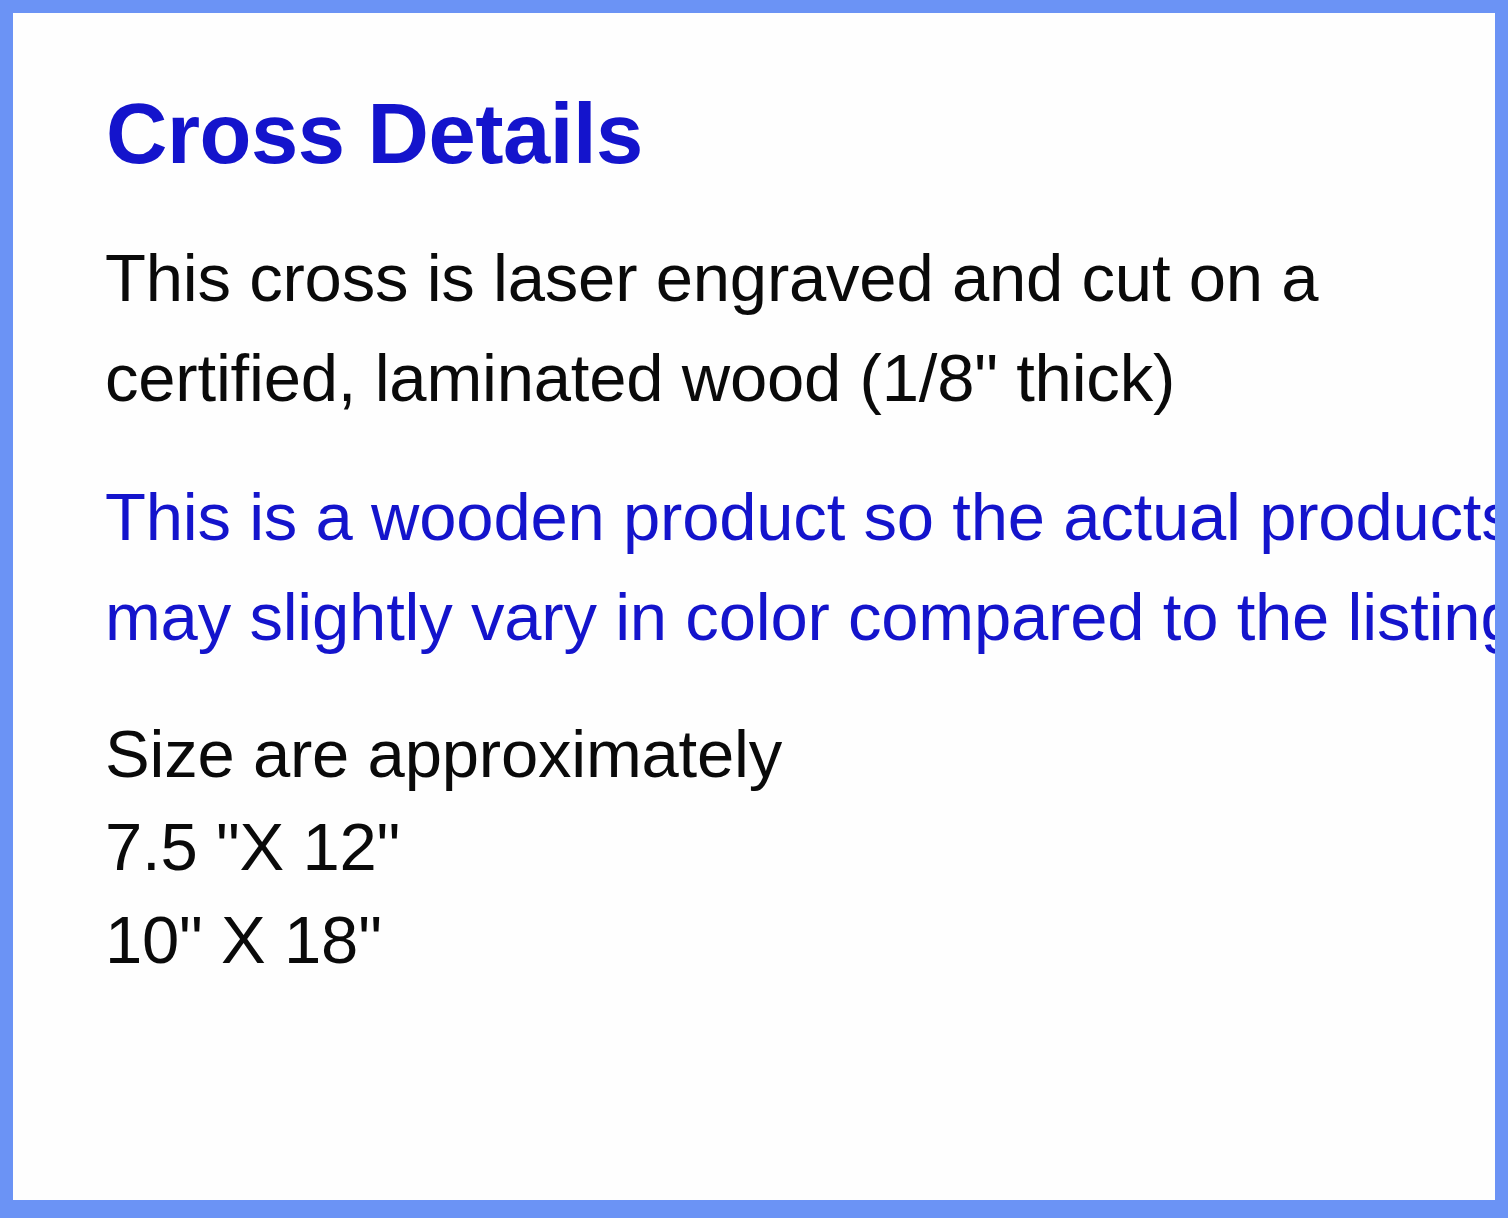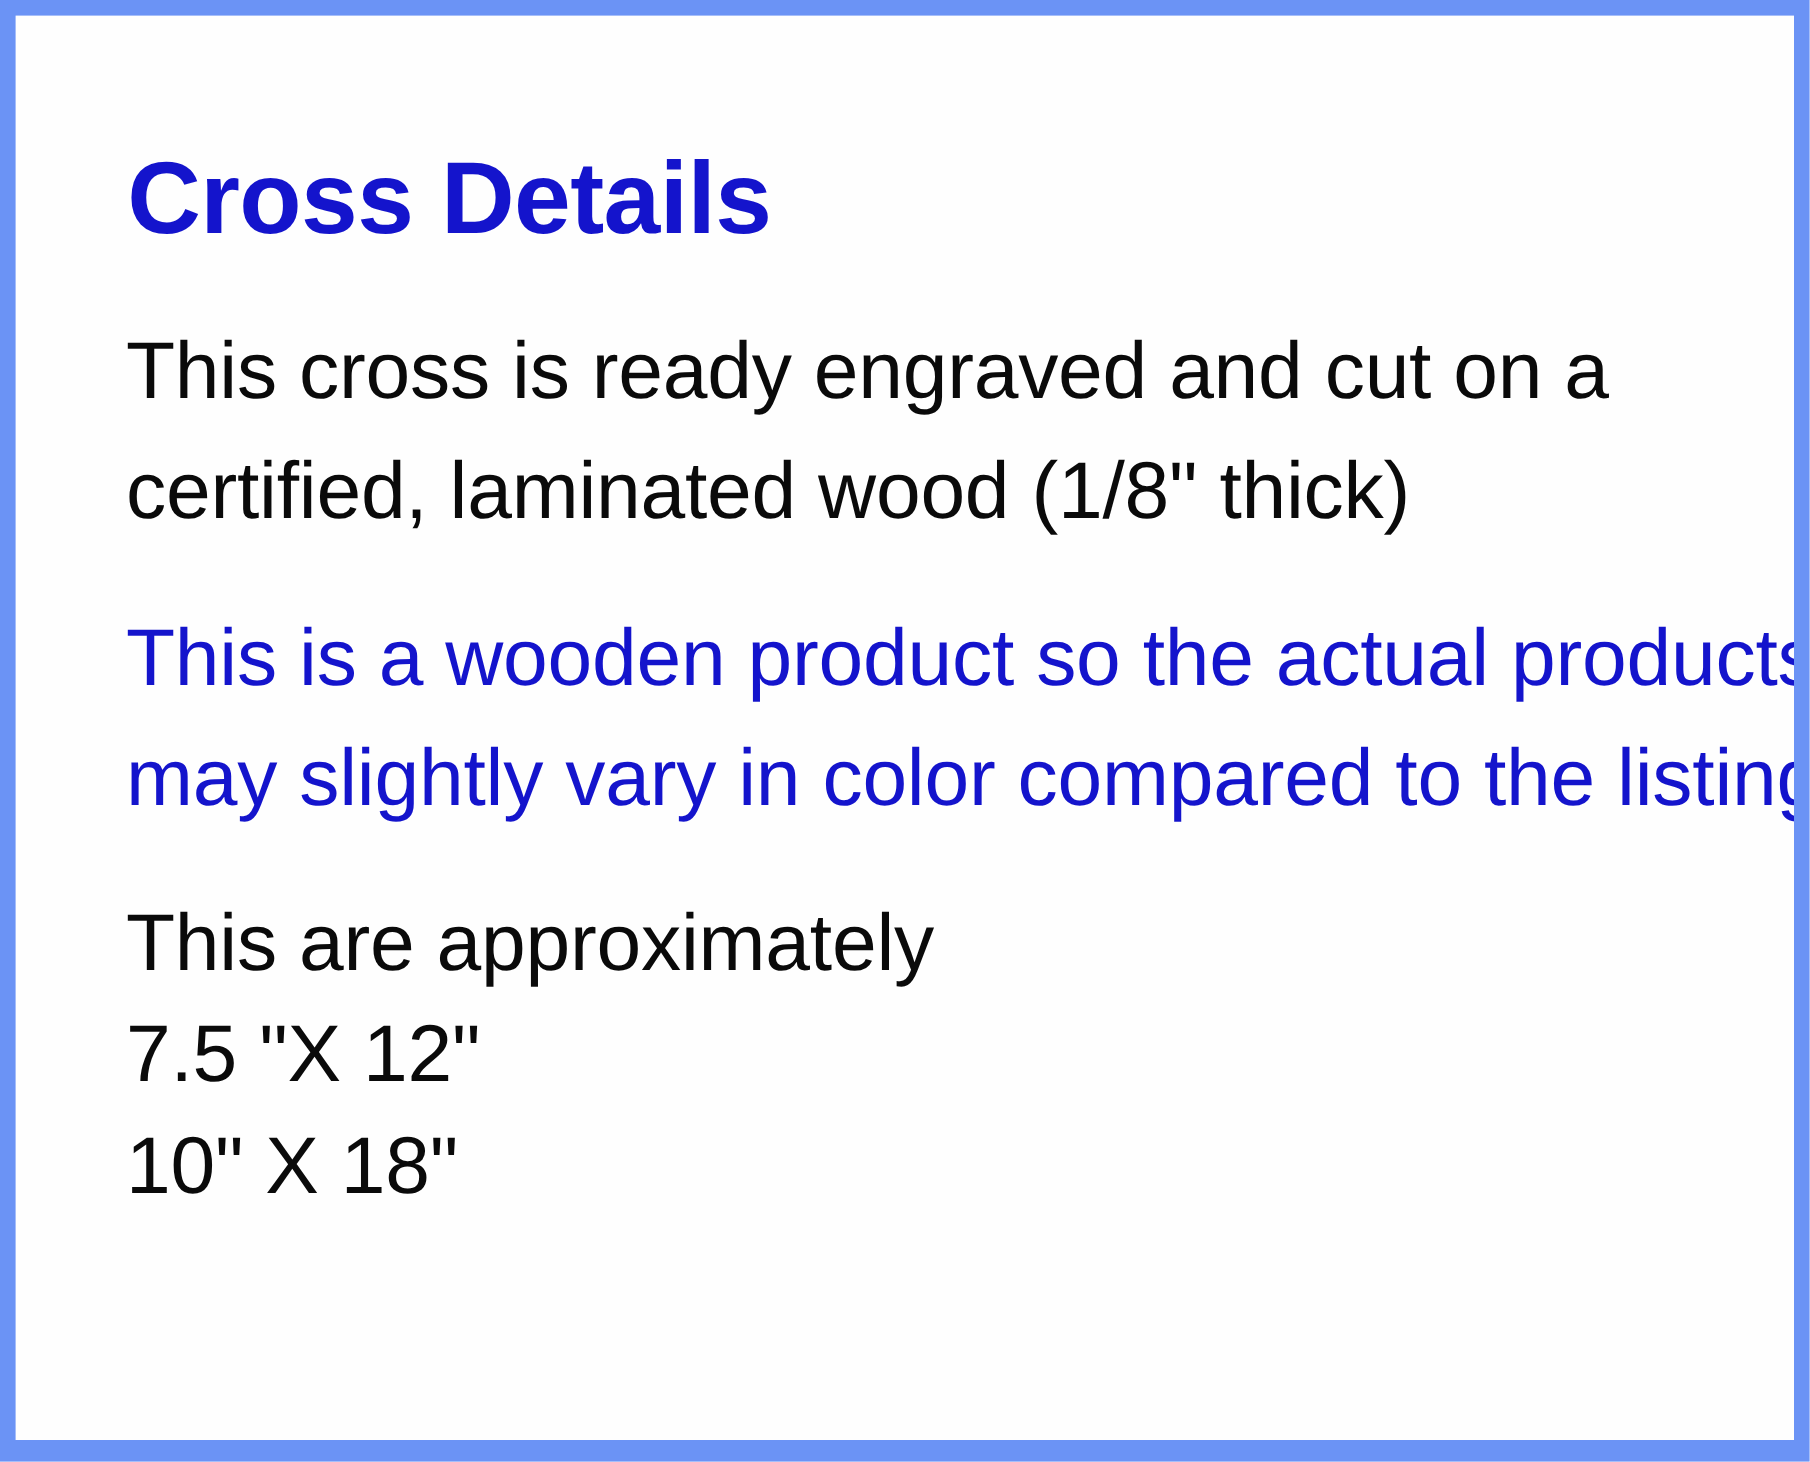--- a/index.html
+++ b/index.html
@@ -31,21 +31,20 @@
     height: 100%;
     background: #fefefe;
     overflow: hidden;
   }
 
   .content {
     position: absolute;
     left: 92px;
     top: 78px;
     right: 18px;
-    margin-top: 32px;
   }
 
   .page-title {
     font-size: 85px;
     font-weight: bold;
     color: #1414cc;
     line-height: 1.0;
     letter-spacing: -0.5px;
     margin: 0;
     padding: 0 0 0 1px;
@@ -87,35 +86,35 @@
 
 <div class="card">
   <div class="card-inner">
     <div class="content">
 
       <h1 class="page-title">Cross Details</h1>
 
       <div class="gap-after-title"></div>
 
       <p class="para para-black">
-        <span class="nowrap-line">This cross is ready engraved and cut on a</span><br>
+        <span class="nowrap-line">This cross is laser engraved and cut on a</span><br>
         <span class="nowrap-line">certified, laminated wood (1/8" thick)</span>
       </p>
 
       <div class="gap-para"></div>
 
       <p class="para para-blue">
         <span class="nowrap-line">This is a wooden product so the actual products</span><br>
         <span class="nowrap-line">may slightly vary in color compared to the listing.</span>
       </p>
 
       <div class="gap-sizes"></div>
 
       <div class="size-block">
-        <div class="size-line">This are approximately</div>
+        <div class="size-line">Size are approximately</div>
         <div class="size-line">7.5 "X 12"</div>
         <div class="size-line">10" X 18"</div>
       </div>
 
       <div class="gap-before-hang"></div>
 
 
     </div>
   </div>
 </div>

